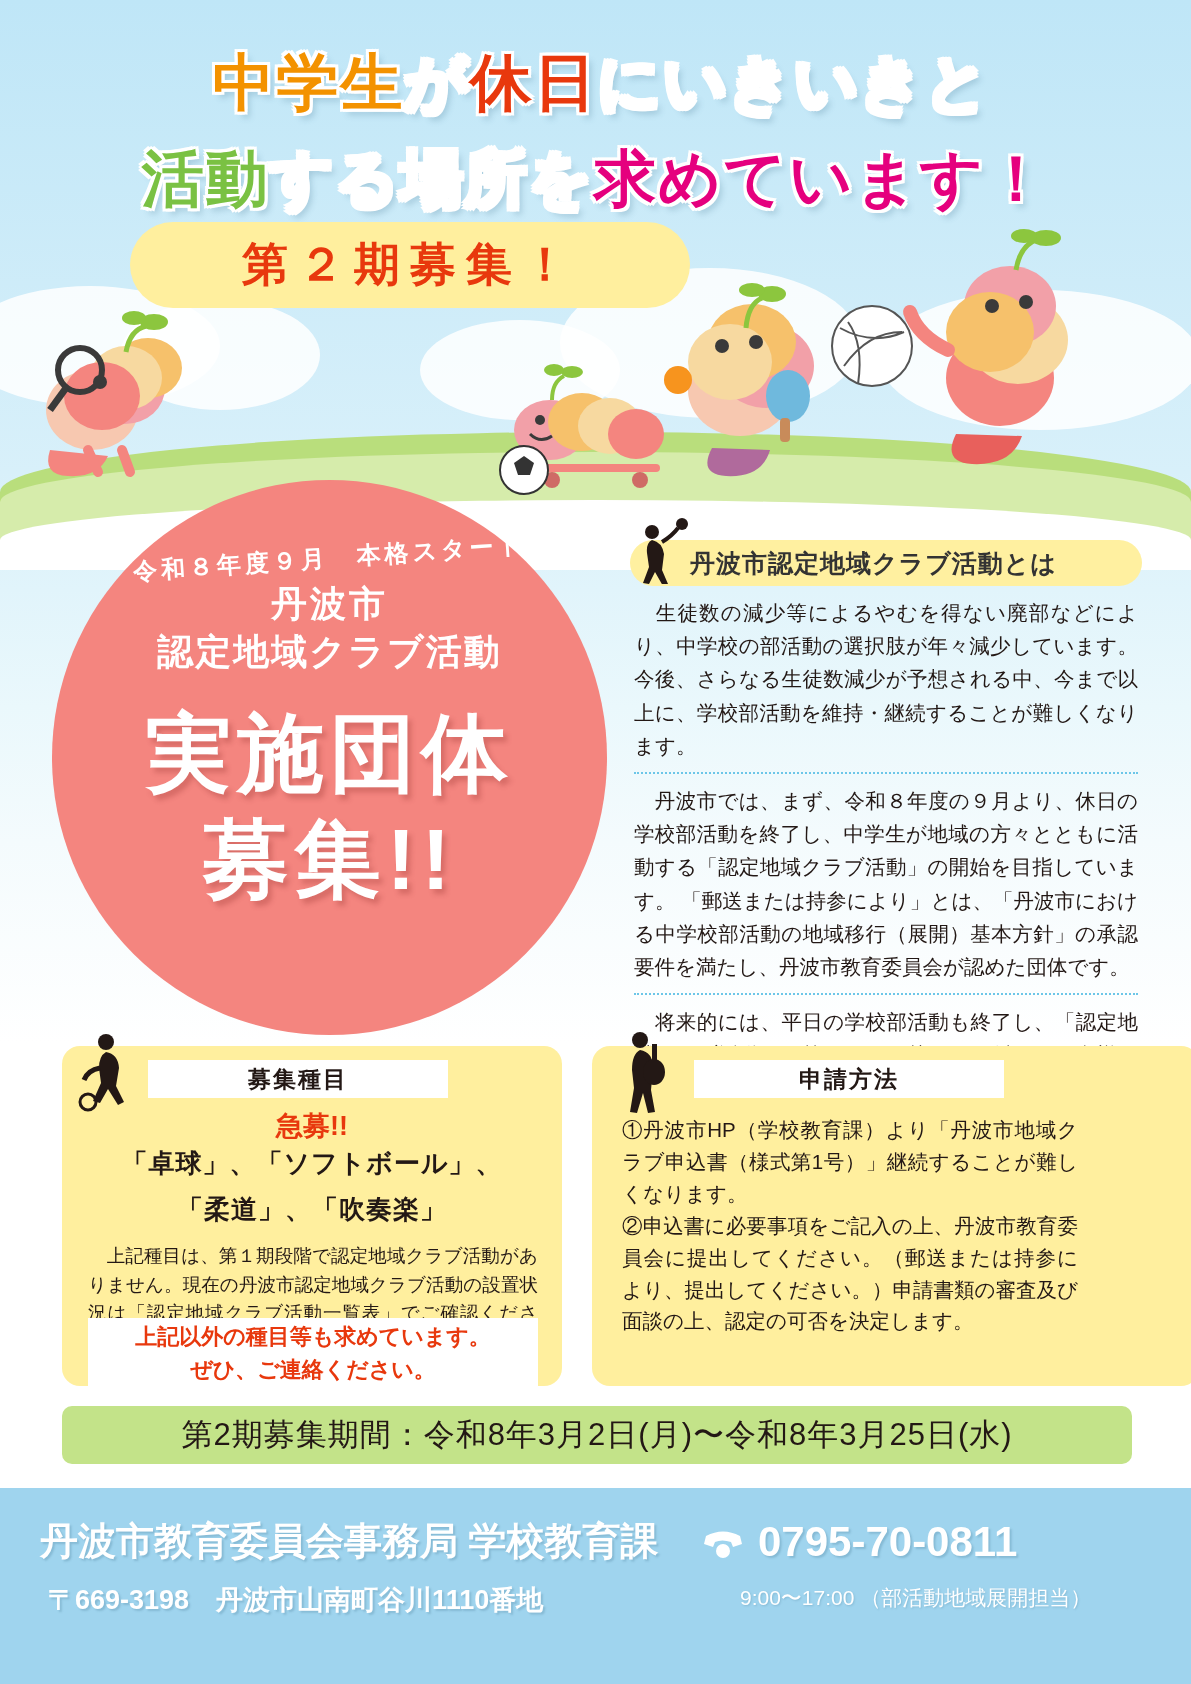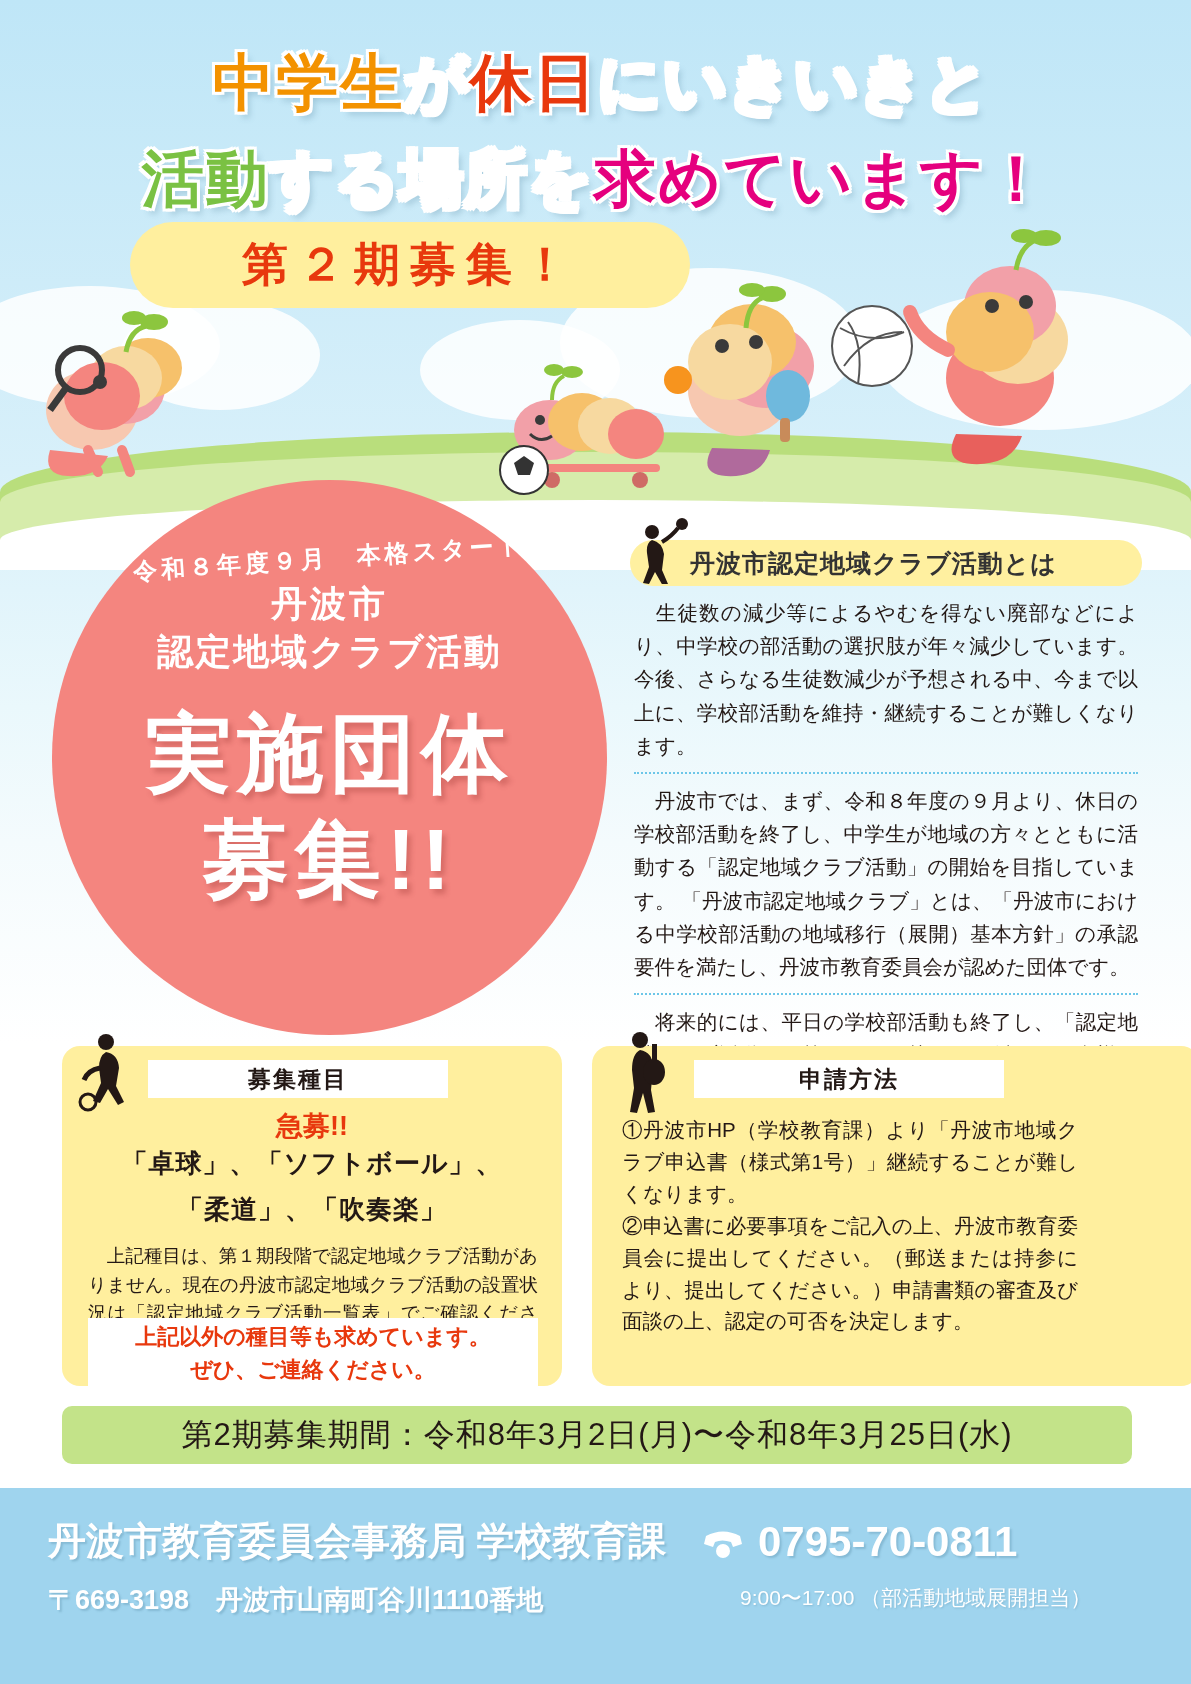--- a/index.html
+++ b/index.html
@@ -195,21 +195,21 @@
   }
 
   
   .footer {
     position: absolute;
     top: 1488px; left: 0; width: 1191px; height: 196px;
     background: #9fd4ee;
     color: #ffffff;
   }
   .footer-org {
-    position: absolute; top: 28px; left: 48px;
+    position: absolute; top: 28px; left: 40px;
     font-size: 38px; font-weight: bold;
     text-shadow: 2px 2px 2px rgba(60,110,140,.25);
   }
   .footer-addr {
     position: absolute; top: 94px; left: 48px;
     font-size: 27px; font-weight: bold;
     text-shadow: 2px 2px 2px rgba(60,110,140,.25);
   }
   .footer-tel {
     position: absolute; top: 30px; left: 700px;
@@ -342,21 +342,21 @@
         <circle cx="16" cy="14" r="7" fill="#231815"></circle>
         <path d="M16 22 q10 2 12 14 l-2 16 l6 14 l-5 2 l-8-14 l-6 12 l-6-1 l6-16 l-2-14 q-1-10 5-13z" fill="#231815"></path>
         <path d="M26 24 q10-6 16-14" stroke="#231815" stroke-width="4" fill="none"></path>
         <circle cx="46" cy="6" r="6" fill="#231815"></circle>
       </svg>
       <span>丹波市認定地域クラブ活動とは</span>
     </div>
     <p>　生徒数の減少等によるやむを得ない廃部などにより、中学校の部活動の選択肢が年々減少しています。今後、さらなる生徒数減少が予想される中、今まで以上に、学校部活動を維持・継続することが難しくなります。</p>
     <div class="dotline"></div>
     <p>　丹波市では、まず、令和８年度の９月より、休日の学校部活動を終了し、中学生が地域の方々とともに活動する「認定地域クラブ活動」の開始を目指しています。
-「丹波市認定地域クラブ」とは、「丹波市における中学校部活動の地域移行（展開）基本方針」の承認要件を満たし、丹波市教育委員会が認めた団体です。</p>
+「郵送または持参により」とは、「丹波市における中学校部活動の地域移行（展開）基本方針」の承認要件を満たし、丹波市教育委員会が認めた団体です。</p>
     <div class="dotline"></div>
     <p>　将来的には、平日の学校部活動も終了し、「認定地域クラブ活動」を核として、校区に関係なく、多様な活動の中から「やりたいこと」を生徒が主体的に選択して参加できる環境づくりを進めていきます。</p>
   </div>
 
   
   <div class="ybox" id="box-shumoku">
     <svg style="position:absolute;left:14px;top:-16px;" width="70" height="84" viewBox="0 0 70 84">
       <circle cx="30" cy="12" r="8" fill="#231815"></circle>
       <path d="M30 22 q12 2 13 16 l-3 18 l8 16 l-6 3 l-10-16 l-8 14 l-7-2 l8-18 l-2-15 q0-12 7-16z" fill="#231815"></path>
       <path d="M24 38 q-12 2 -16 12" stroke="#231815" stroke-width="5" fill="none"></path>

